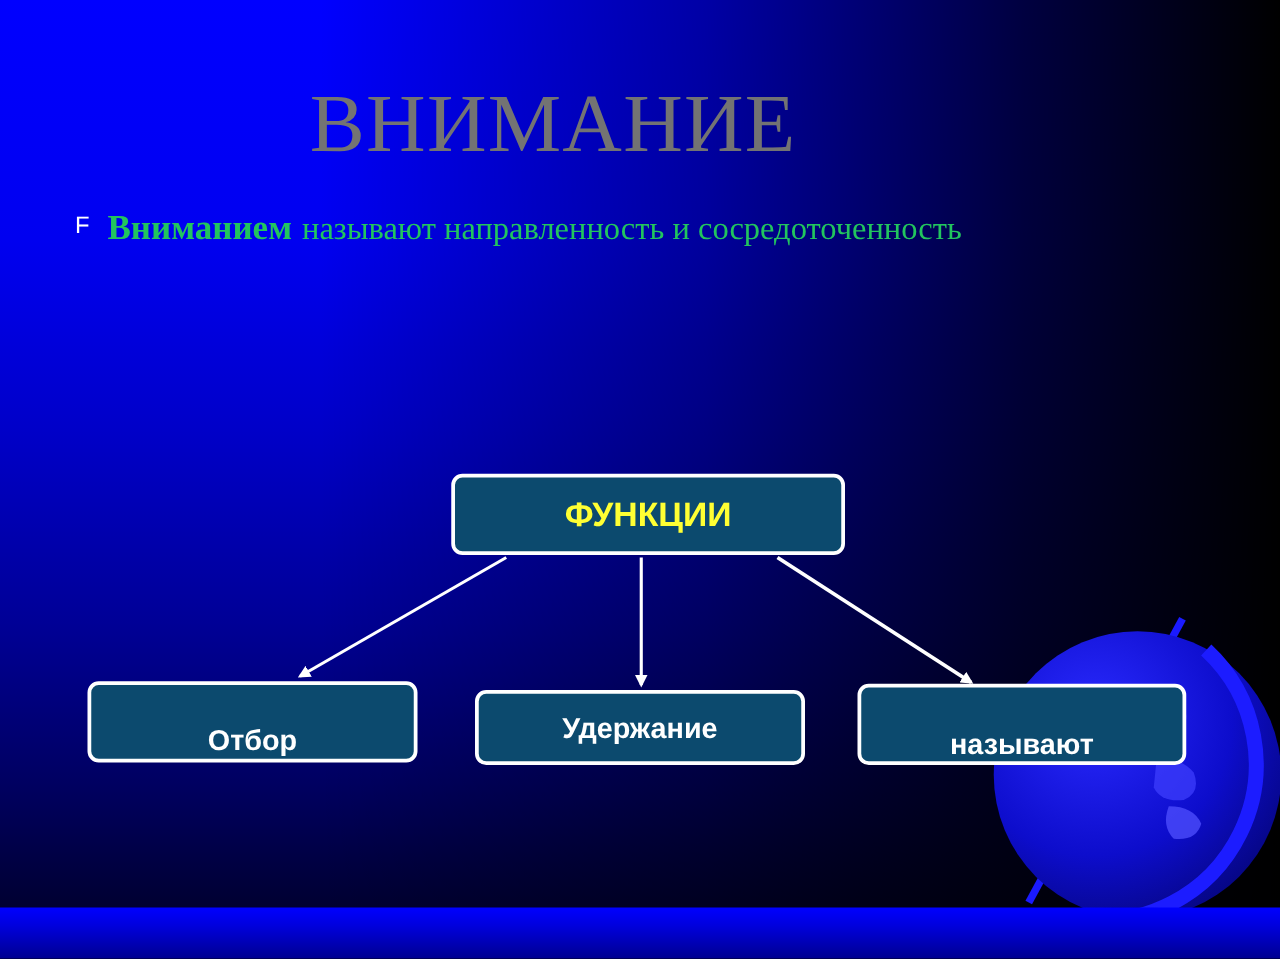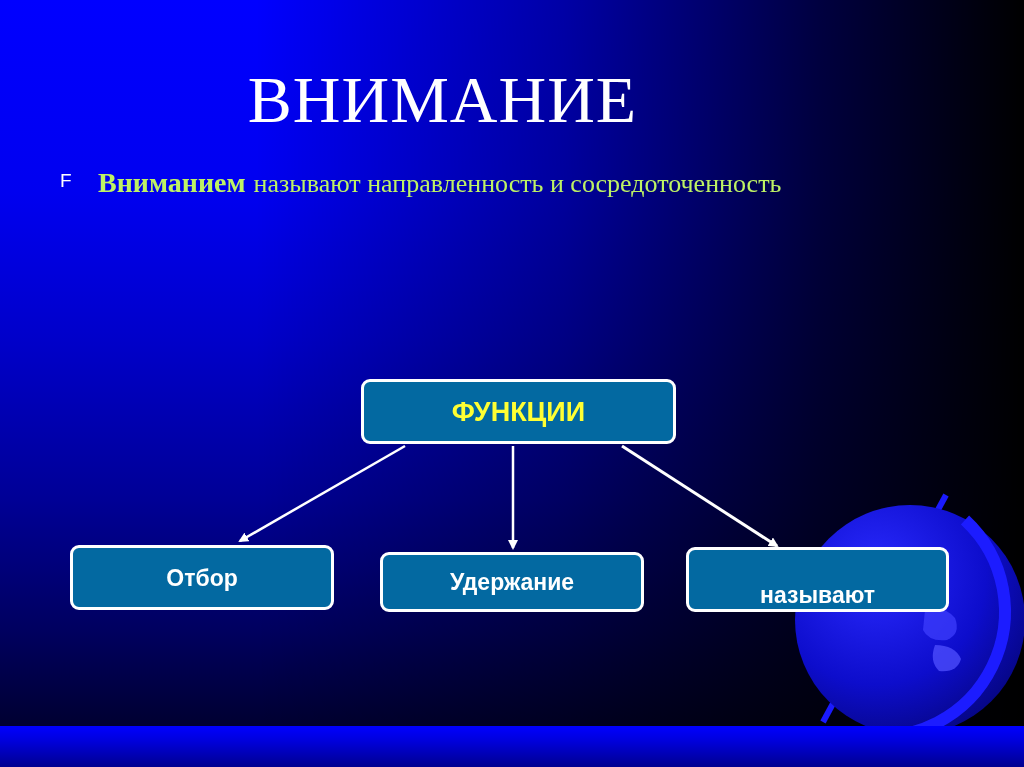--- a/index.html
+++ b/index.html
@@ -8,44 +8,44 @@
       background: #000;
     }
     .slide {
       position: absolute; left: 0; top: 0; width: 1024px; height: 767px;
       background:
         linear-gradient(to right, rgba(0,0,0,0) 0%, rgba(0,0,0,0) 25%, rgba(0,0,0,0.35) 55%, rgba(0,0,0,0.75) 80%, rgba(0,0,0,1) 100%),
         linear-gradient(to bottom, #0000ff 0%, #0000f0 25%, #0000c8 45%, #000096 65%, #000060 82%, #000030 95%, #000025 100%);
     }
     .title {
       position: absolute; left: 0; top: 62px; width: 885px; text-align: center;
-      font-family: "Liberation Serif", serif; font-size: 66px; color: #ffffff;
+      font-family: "Liberation Serif", serif; font-size: 66px; color: #737373;
       letter-spacing: 1px; margin: 0; font-weight: normal; line-height: 76px;
     }
     .bullet-marker {
       position: absolute; left: 60px; top: 170px;
       font-family: "Liberation Sans", sans-serif; font-size: 19px; color: #ffffff;
     }
     .definition {
-      position: absolute; left: 98px; top: 164px; width: 880px;
-      font-family: "Liberation Serif", serif; font-size: 26px; color: #bef264;
+      position: absolute; left: 86px; top: 164px; width: 880px;
+      font-family: "Liberation Serif", serif; font-size: 26px; color: #22c55e;
       line-height: 37px;
     }
     .definition .term { font-weight: bold; font-size: 28px; margin-right: 8px; }
     .definition .line { display: block; white-space: nowrap; }
 
     .box {
       position: absolute; box-sizing: border-box;
-      background: #0369a1; border: 3px solid #ffffff; border-radius: 9px;
+      background: #0c4a6e; border: 3px solid #ffffff; border-radius: 9px;
       display: flex; align-items: center; justify-content: center; text-align: center;
       font-family: "Liberation Sans", sans-serif; font-weight: bold; color: #ffffff;
       font-size: 23px; line-height: 30px;
     }
     .box.root { left: 361px; top: 379px; width: 315px; height: 65px; color: #ffff33; font-size: 27px; }
-    .box.b1 { left: 70px; top: 545px; width: 264px; height: 65px; }
+    .box.b1 { left: 70px; top: 545px; width: 264px; height: 65px; align-items: flex-end; }
     .box.b2 { left: 380px; top: 552px; width: 264px; height: 60px; }
     .box.b3 { left: 686px; top: 547px; width: 263px; height: 65px; }
 
     .arrows { position: absolute; left: 0; top: 0; width: 1024px; height: 767px; pointer-events: none; }
 
     .globe { position: absolute; left: 0; top: 0; width: 1024px; height: 767px; }
 
     .floor {
       position: absolute; left: 0; top: 726px; width: 1024px; height: 41px;
       background: linear-gradient(to bottom, #0000ff 0%, #0000dd 35%, #000090 100%);

